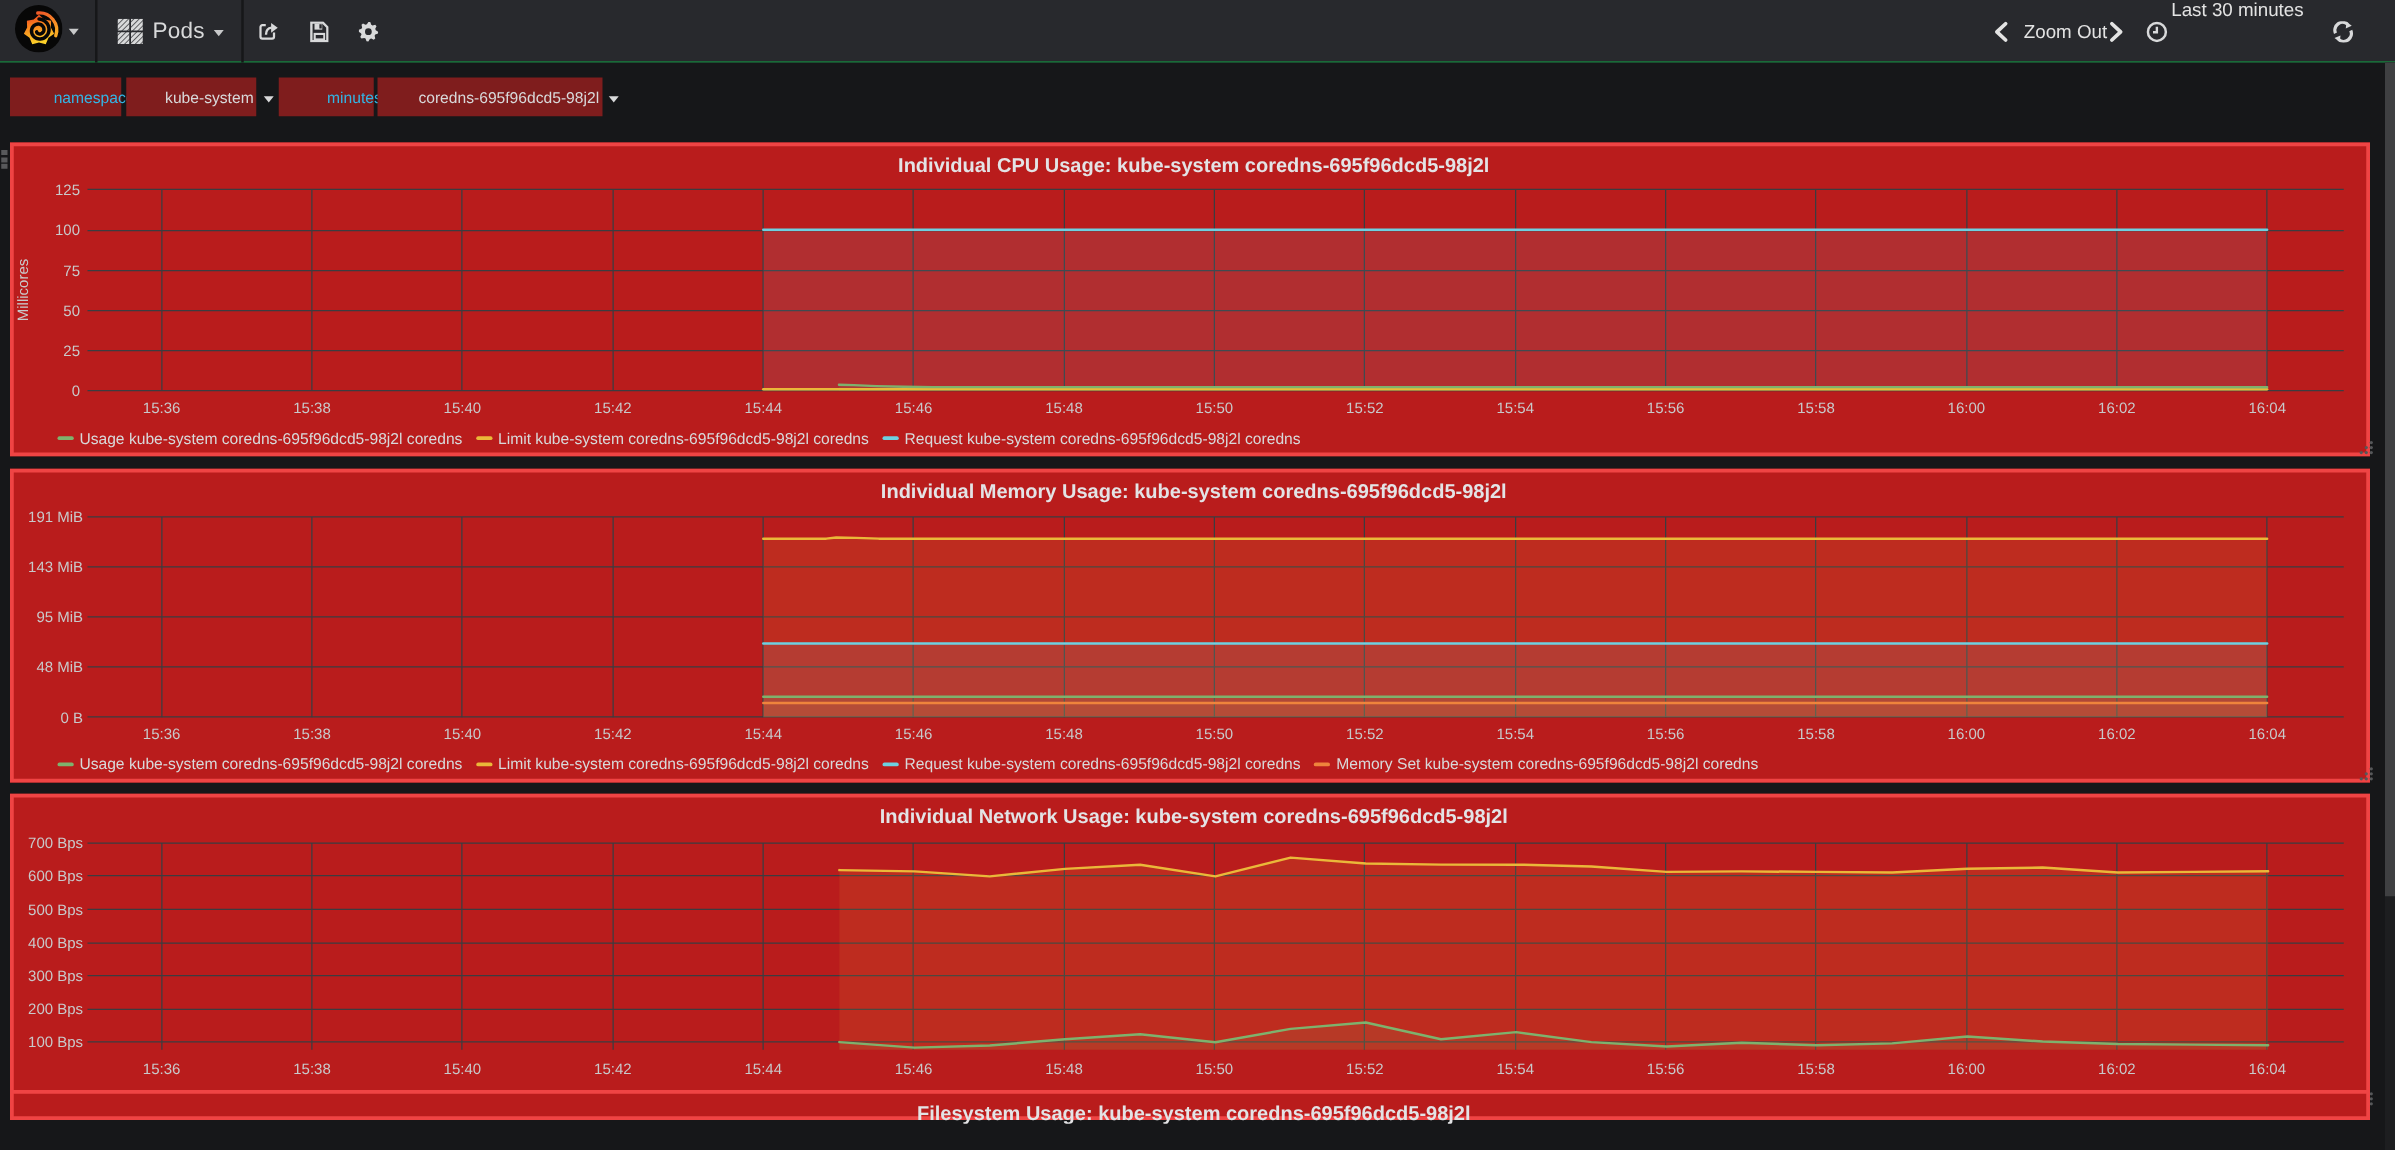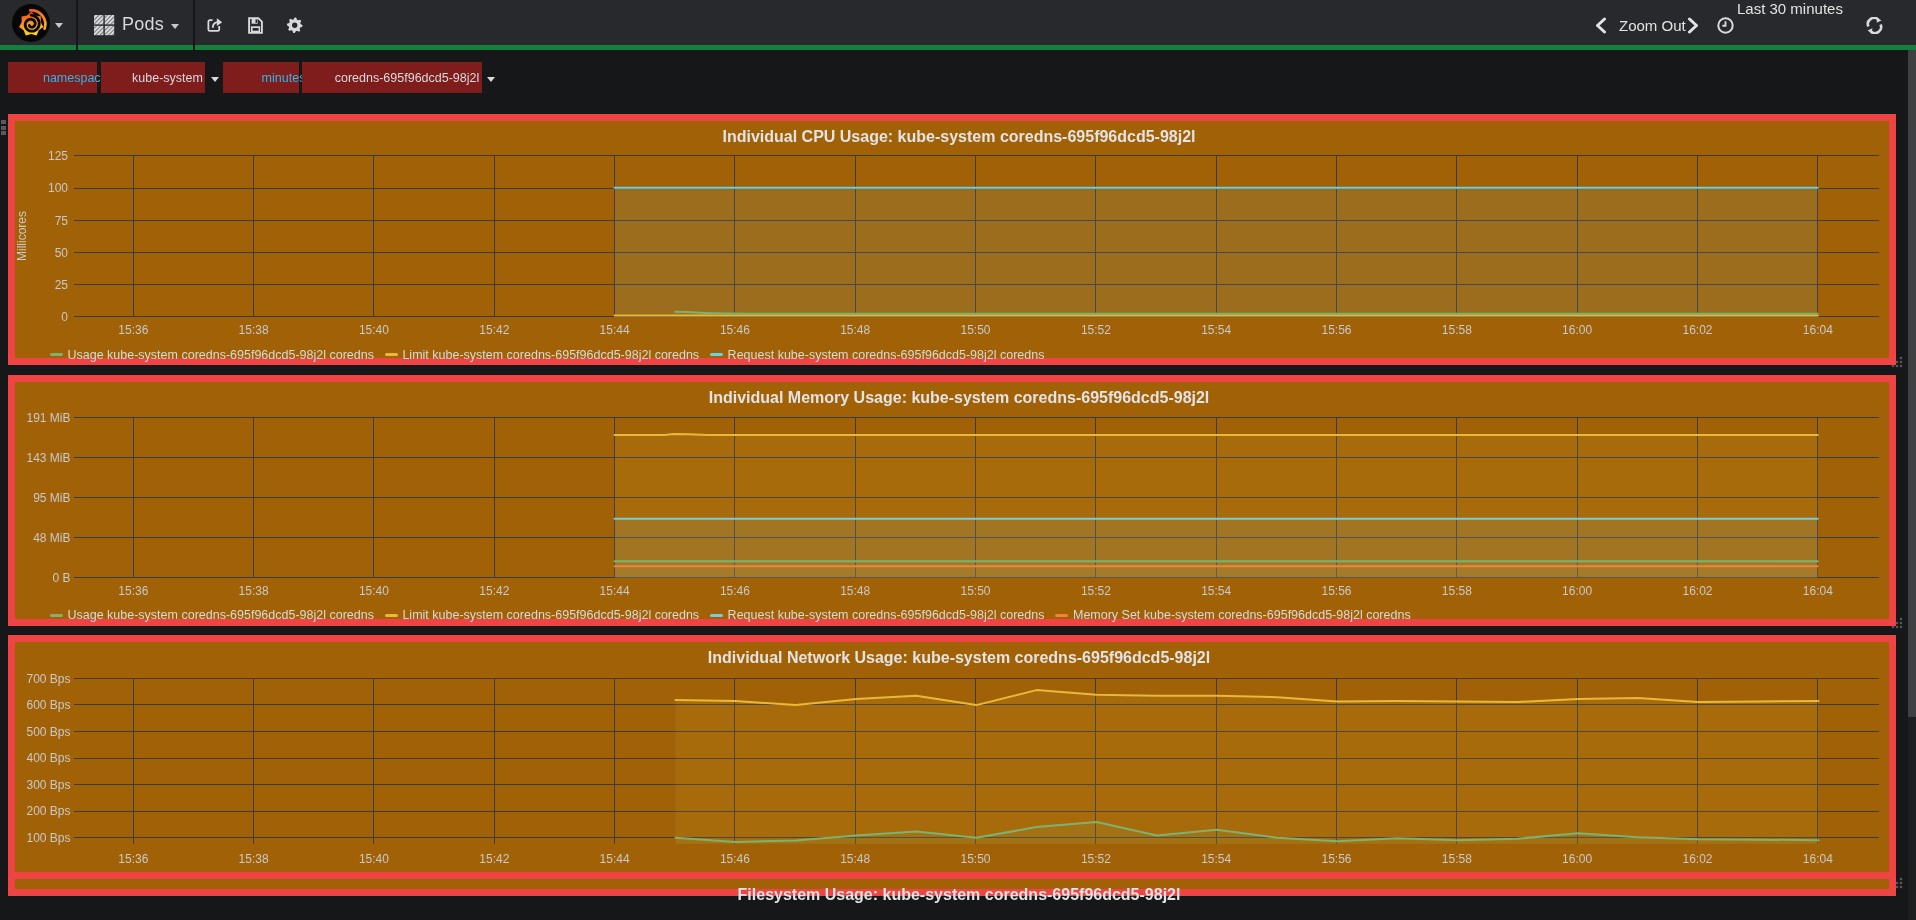--- a/index.html
+++ b/index.html
@@ -1,27 +1,27 @@
 <!DOCTYPE html>
 <html><head><meta charset="utf-8"><title>Grafana - Pods</title>
 <style>
 * { margin:0; padding:0; box-sizing:border-box; }
 html,body { width:1916px; height:920px; background:#161719; font-family:"Liberation Sans", sans-serif; overflow:hidden; }
 .abs { position:absolute; }
-.nav { position:absolute; left:0; top:0; width:1916px; height:50px; background:#28292d; border-bottom:5px solid #15803d; box-sizing:border-box; }
+.nav { position:absolute; left:0; top:0; width:1916px; height:50px; background:#28292d; border-bottom:1px solid #15803d; box-sizing:border-box; }
 .vsep { position:absolute; top:0; width:2px; height:50px; background:#161719; }
 .navtxt { font-size:18px; color:#d8d9da; letter-spacing:0.2px; }
 .zt { font-size:15px; color:#e3e3e3; }
 .lt30 { font-size:15px; color:#e3e3e3; }
 .caret { width:0; height:0; border-left:4.5px solid transparent; border-right:4.5px solid transparent; border-top:5px solid #c8c9ca; }
 .fbox { position:absolute; top:62px; height:31px; background:#7f1d1d; display:flex; align-items:center; justify-content:center;padding-left:46px; }
 .flbl { color:#33b5e5; font-size:12.5px; }
 .fval { color:#d8d9da; font-size:12.5px; white-space:nowrap; }
 .fcaret { width:0; height:0; border-left:4.5px solid transparent; border-right:4.5px solid transparent; border-top:5px solid #d8d9da; margin-left:8px; margin-top:3px; }
-.panel { position:absolute; left:8px; width:1888px; background:#a16207; border:7px solid #ef4444; }
+.panel { position:absolute; left:8px; width:1888px; background:#b91c1c; border:3px solid #ef4444; }
 .panel svg { position:absolute; left:0; top:0; }
 .ttl { font-size:16px; font-weight:bold; fill:#e3e3e5; }
 .ax { font-size:12px; fill:#c8c9ca; }
 .legend { position:absolute; left:35px; height:14px; display:flex; align-items:center; white-space:nowrap;justify-content:flex-end; }
 .ld { display:inline-block; width:13px; height:3px; border-radius:1.5px; margin-right:4.5px; flex:none; }
 .lt { font-size:12.5px; color:#d8d9da; margin-right:11px; }
 </style></head>
 <body>
 <div class="nav">
 <svg class="abs" style="left:12px;top:4px" width="38" height="38" viewBox="0 0 38 38">

